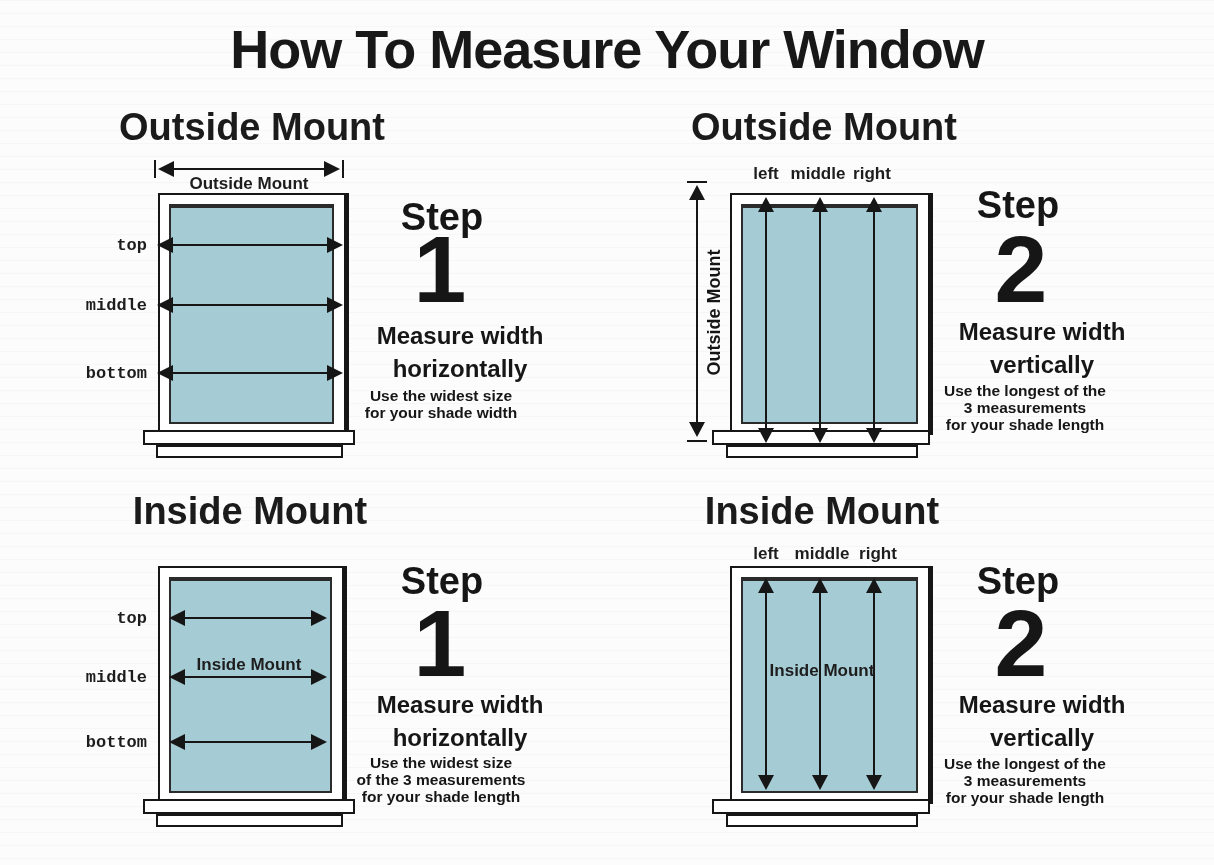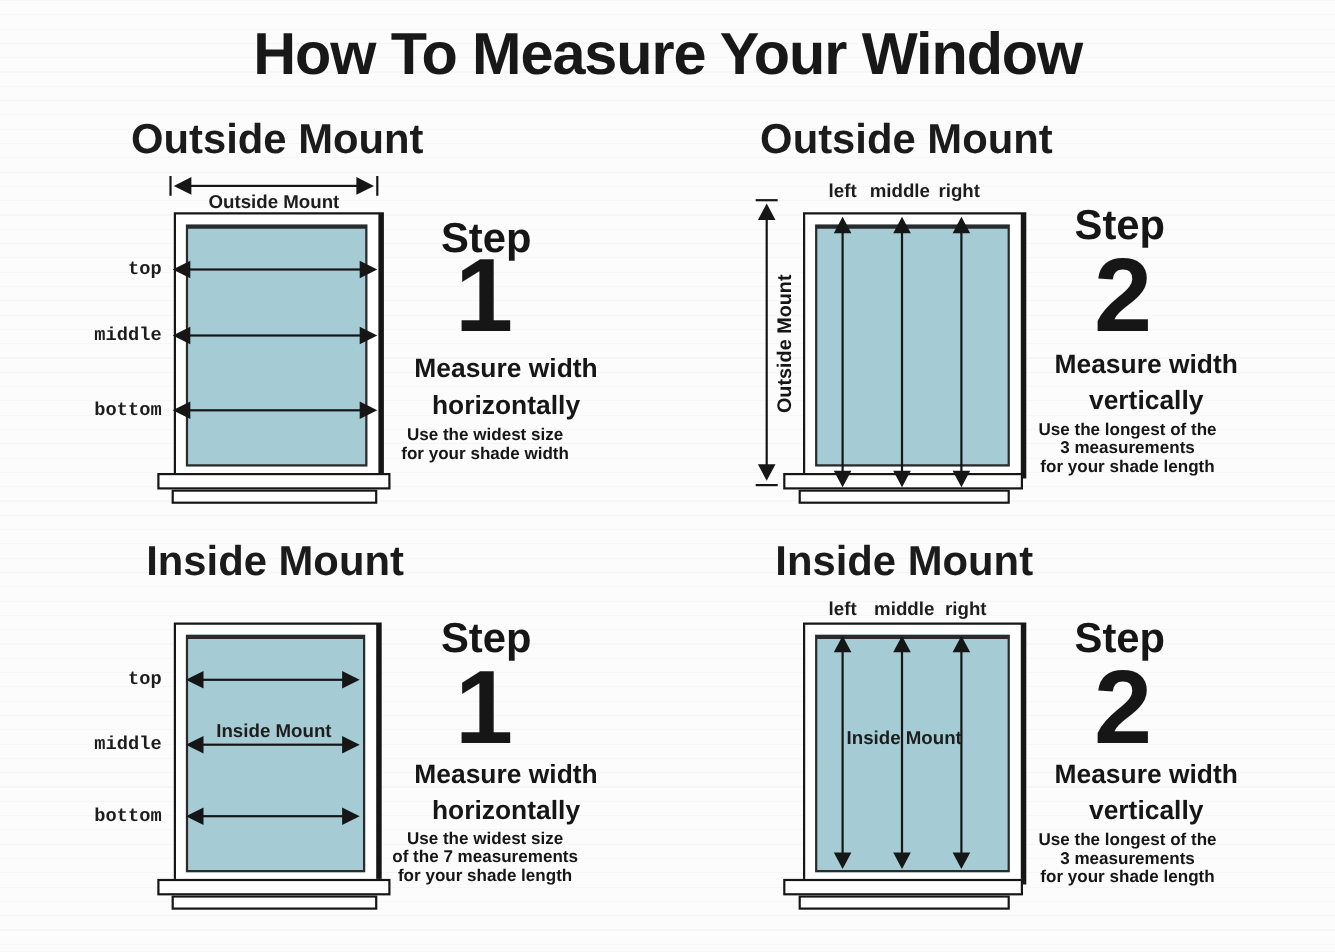--- a/index.html
+++ b/index.html
@@ -186,21 +186,21 @@
     <div class="small-label rlabel" style="left:57px;top:733px">bottom</div>
 
     <div class="step-word center" style="left:442px;top:560px">Step</div>
     <div class="step-num center" style="left:440px;top:596px">1</div>
     <div class="instr-block center" style="left:444px;top:688px">
       <div>Measure width</div>
       <div>horizontally</div>
     </div>
     <div class="note-block center" style="left:441px;top:754px">
       <div>Use the widest size</div>
-      <div>of the 7 measurements</div>
+      <div>of the 3 measurements</div>
       <div>for your shade length</div>
     </div>
   </section>
 
   <section>
     <div class="q-heading center" style="left:822px;top:490px">Inside Mount</div>
 
     <div class="small-label center" style="left:766px;top:544px">left</div>
     <div class="small-label center" style="left:822px;top:544px">middle</div>
     <div class="small-label center" style="left:878px;top:544px">right</div>

